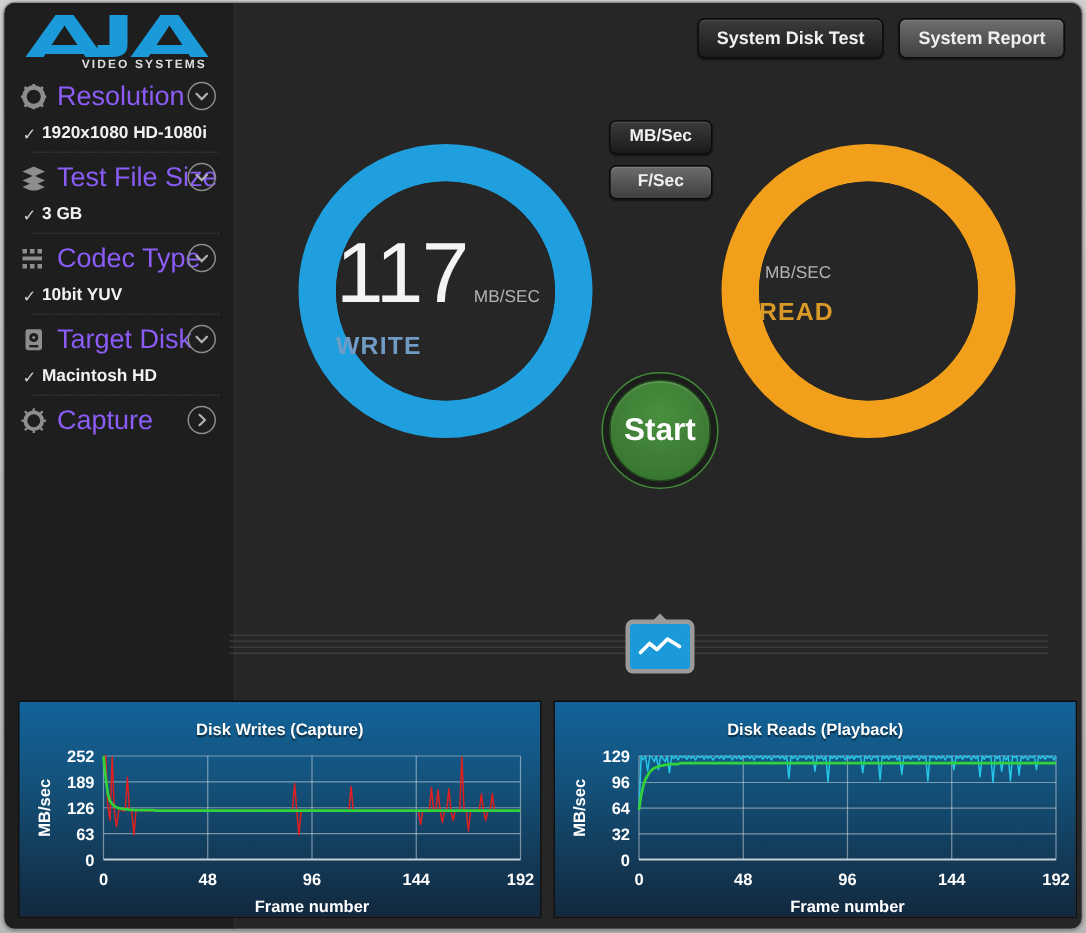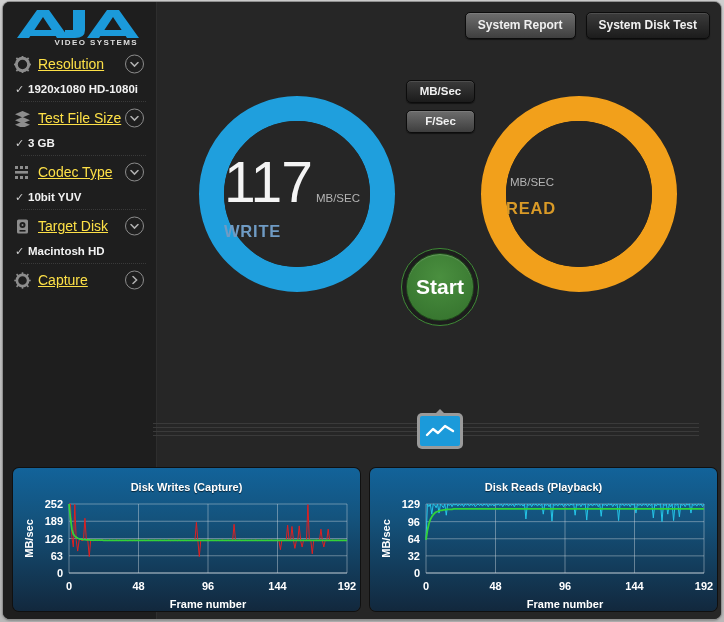--- a/index.html
+++ b/index.html
@@ -60,23 +60,22 @@
     align-items: center;
     padding-left: 10px;
   }
   .menu-head .m-icon {
     width: 18px; height: 18px;
     margin-right: 7px;
     flex: 0 0 auto;
     display: flex; align-items: center; justify-content: center;
   }
   .menu-head .m-label {
-    color: #fde047;
-    font-size: 14px;
-    text-decoration: underline;
+    color: #8b5cf6;
+    font-size: 18px;
   }
   .chev {
     position: absolute;
     right: 12px; top: 50%;
     transform: translateY(-50%);
     width: 17px; height: 17px;
     border: 1.3px solid #8c8c8c;
     border-radius: 50%;
     display: flex; align-items: center; justify-content: center;
   }
@@ -253,21 +252,21 @@
     width: 0; height: 0;
     border-left: 5px solid transparent;
     border-right: 5px solid transparent;
     border-bottom: 5px solid #9a9a9a;
   }
   
   .chart-panel {
     position: absolute;
     top: 466px;
     width: 347px; height: 143px;
-    border-radius: 6px;
+    border-radius: 0;
     background: linear-gradient(180deg, #12639a 0%, #14537d 35%, #12283d 100%);
     box-shadow: 0 0 0 1px #101010;
     overflow: hidden;
   }
   .chart-left  { left: 10px; }
   .chart-right { left: 367px; }
   .chart-title {
     position: absolute;
     top: 13px; left: 0; width: 100%;
     text-align: center;
@@ -438,22 +437,22 @@
               <svg width="6" height="9" viewBox="0 0 6 9">
                   <path d="M1 1 L4.6 4.5 L1 8" fill="none" stroke="#b0b0b0" stroke-width="1.5" stroke-linecap="round"></path>
                 </svg>
             </span>
           </div>
         </div>
       </div>
     </div>
 
     <div class="topbtns">
+      <div class="btn btn-dark">System Disk Test</div>
       <div class="btn btn-light">System Report</div>
-      <div class="btn btn-dark">System Disk Test</div>
     </div>
 
     <div class="units">
       <div class="unit-btn unit-active">MB/Sec</div>
       <div class="unit-btn unit-idle">F/Sec</div>
     </div>
 
     <div class="gauge gauge-write">
       <div class="ring ring-write"></div>
       <div class="gauge-core">

